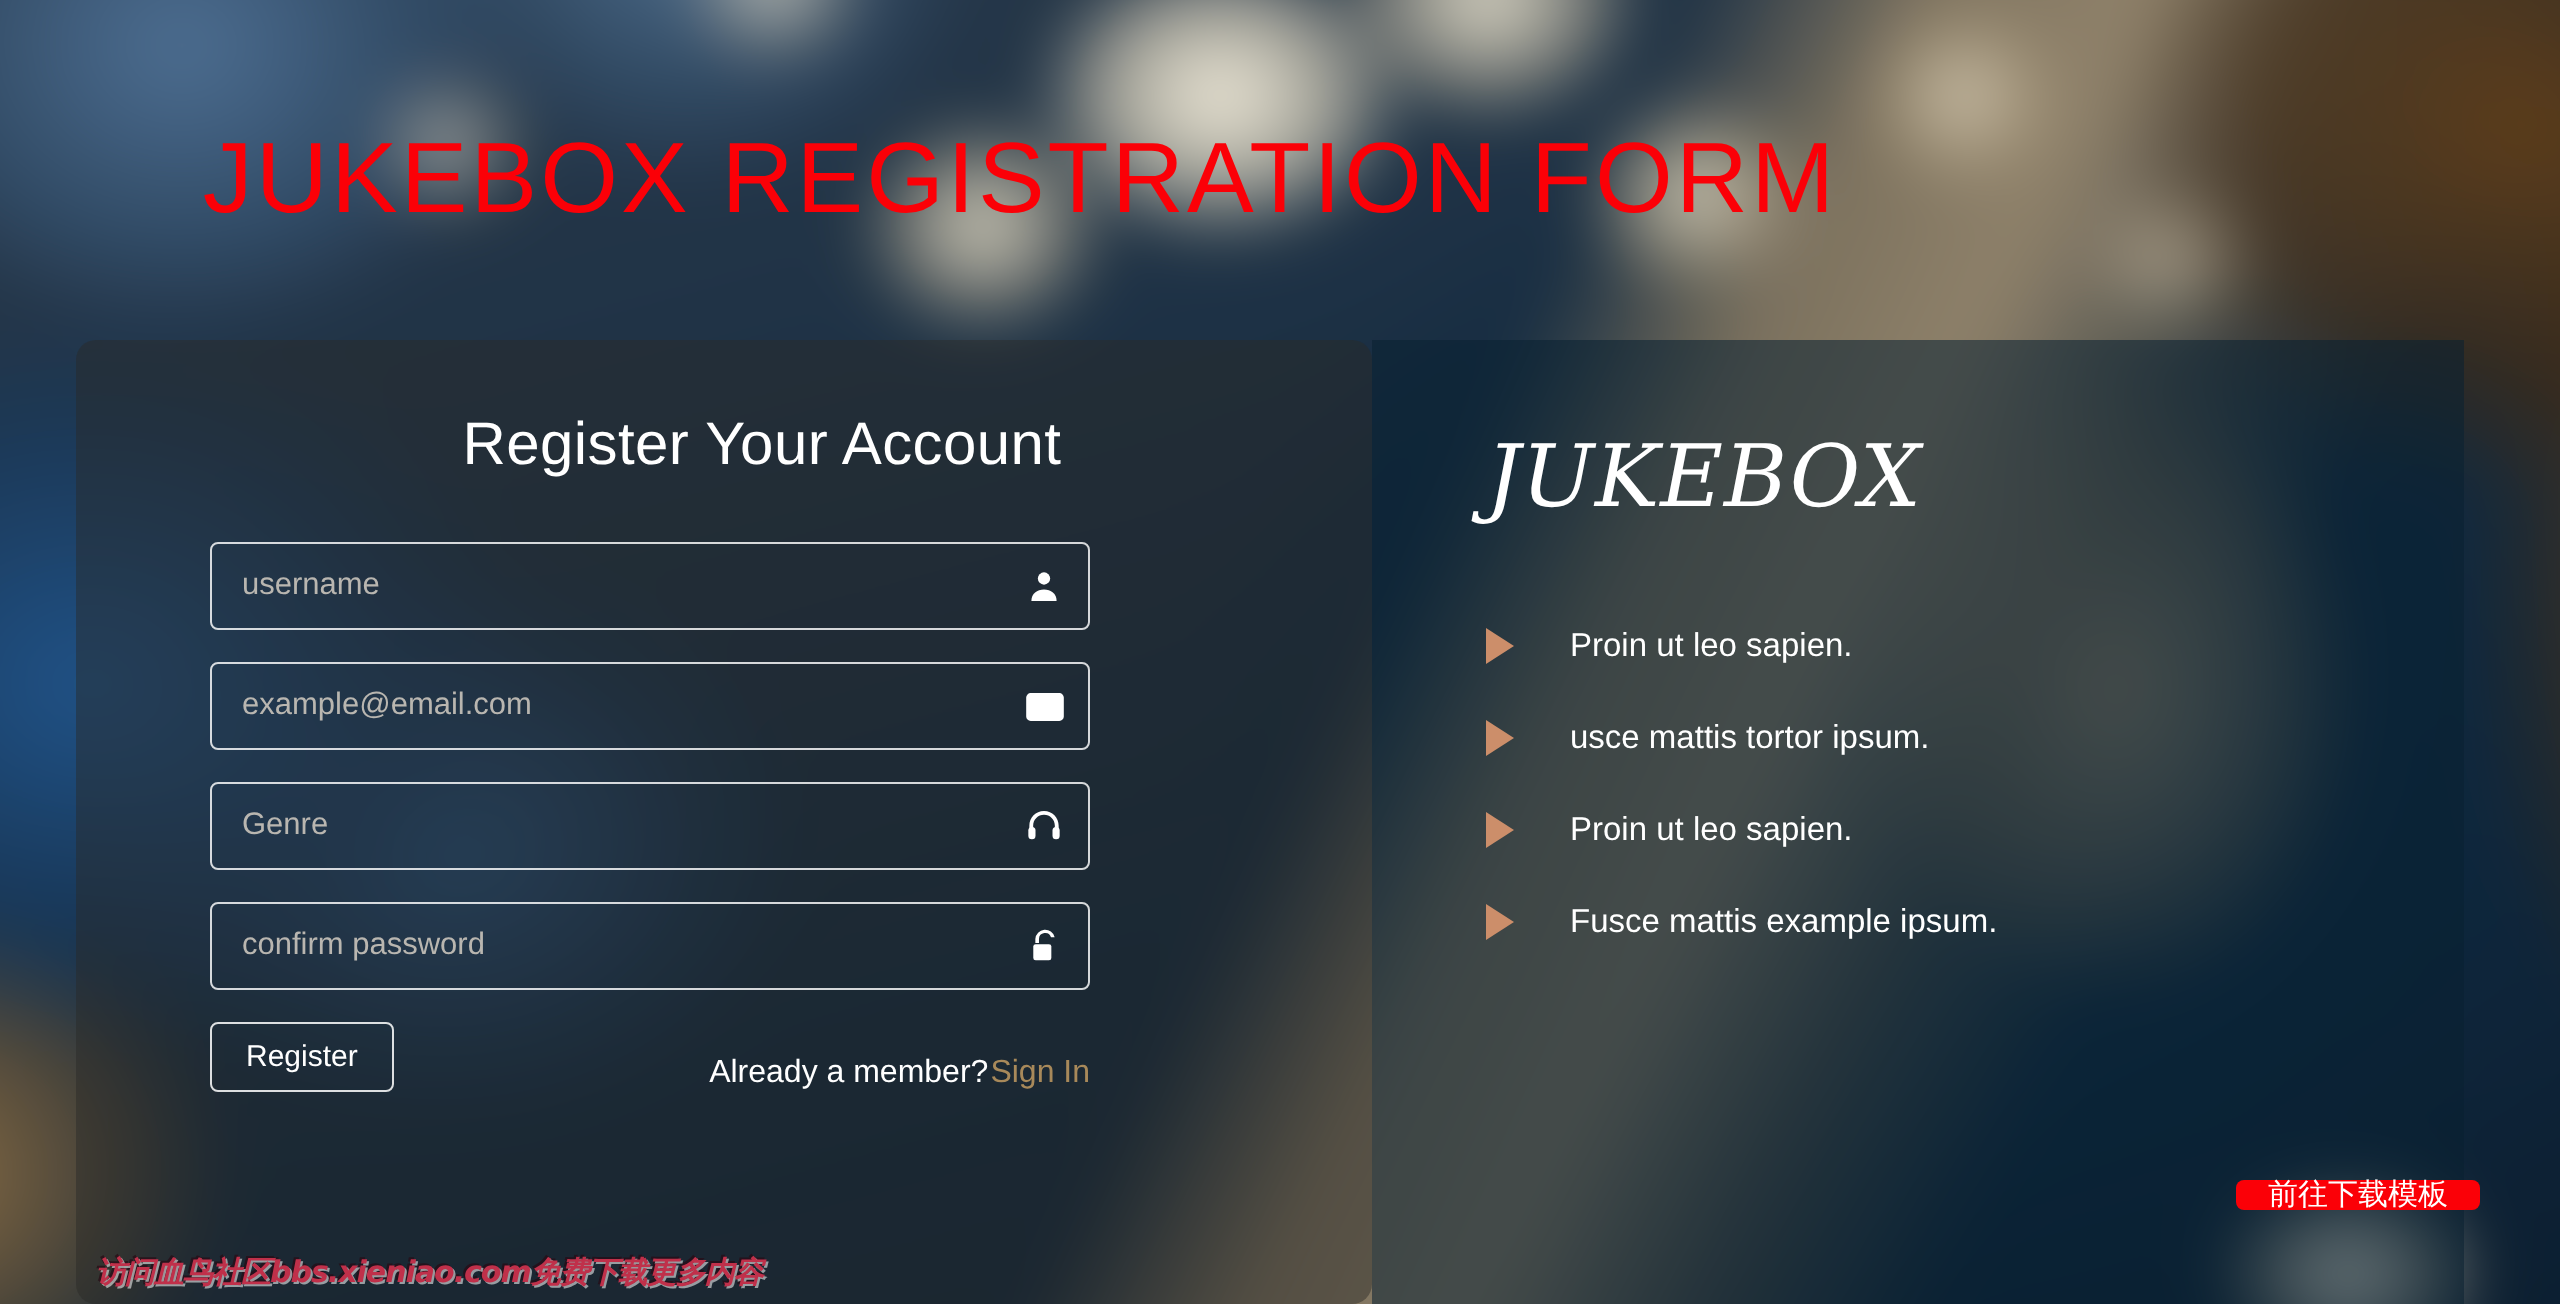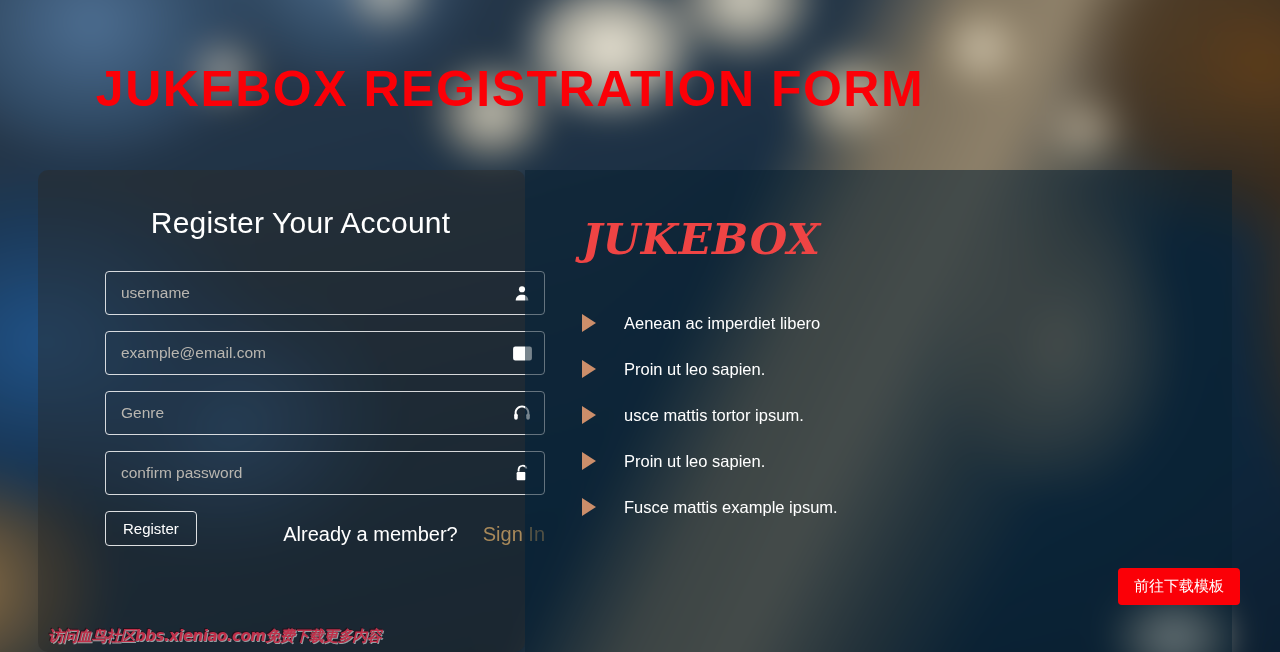--- a/index.html
+++ b/index.html
@@ -59,21 +59,21 @@
   }
 
   
   .page-title {
     position: absolute;
     top: 60px;
     left: 0;
     width: 1020px;
     text-align: center;
     font-size: 50px;
-    font-weight: 700;
+    font-weight: 400;
     letter-spacing: 1.5px;
     color: #fb0007;
     z-index: 5;
     white-space: nowrap;
   }
 
   
   .card {
     position: absolute;
     left: 38px;
@@ -81,21 +81,21 @@
     width: 1194px;
     height: 482px;
     display: flex;
     z-index: 4;
     overflow: hidden;
   }
 
   
   .form-pane {
     position: relative;
-    width: 487px;
+    width: 648px;
     height: 100%;
     background: rgba(42,42,40,0.46);
     padding: 36px 29px 0 67px;
     border-radius: 10px;
   }
 
   
   .info-pane {
     position: relative;
     flex: 1;
@@ -171,33 +171,33 @@
     font-family: "Liberation Sans", sans-serif;
     padding: 9px 17px;
     cursor: pointer;
     line-height: 1;
   }
 
   .member-wrap {
     margin-left: auto;
     display: flex;
     align-items: baseline;
-    gap: 25px;
-    font-size: 20px;
+    gap: 1px;
+    font-size: 16px;
   }
   .member-text { color: #ffffff; }
   .signin-link { color: #a8895a; text-decoration: none; cursor: pointer; }
 
   
   .brand {
     font-family: "DejaVu Serif", serif;
     font-style: italic;
-    font-weight: 700;
+    font-weight: 400;
     font-size: 43px;
-    color: #ef4444;
+    color: #ffffff;
     letter-spacing: 0.5px;
     margin-bottom: 36px;
   }
 
   .feature-list { list-style: none; }
 
   .feature-item {
     display: flex;
     align-items: center;
     height: 46px;
@@ -218,21 +218,21 @@
   .download-btn {
     position: absolute;
     right: 40px;
     bottom: 47px;
     background: #fb0007;
     color: #ffffff;
     border: none;
     border-radius: 4px;
     font-size: 15px;
     font-family: "DejaVu Sans", sans-serif;
-    padding: 11px 16px;
+    padding: 0 16px;
     cursor: pointer;
     z-index: 9;
     line-height: 1;
     text-align: center;
   }
 
   
   .watermark {
     position: absolute;
     left: 48px;
@@ -315,24 +315,20 @@
         </div>
       </div>
 
     </div>
 
     <div class="info-pane">
 
       <div class="brand">JUKEBOX</div>
 
       <ul class="feature-list">
-        <li class="feature-item">
-          <span class="bullet-tri"></span>
-          <span>Aenean ac imperdiet libero</span>
-        </li>
         <li class="feature-item">
           <span class="bullet-tri"></span>
           <span>Proin ut leo sapien.</span>
         </li>
         <li class="feature-item">
           <span class="bullet-tri"></span>
           <span>usce mattis tortor ipsum.</span>
         </li>
         <li class="feature-item">
           <span class="bullet-tri"></span>

